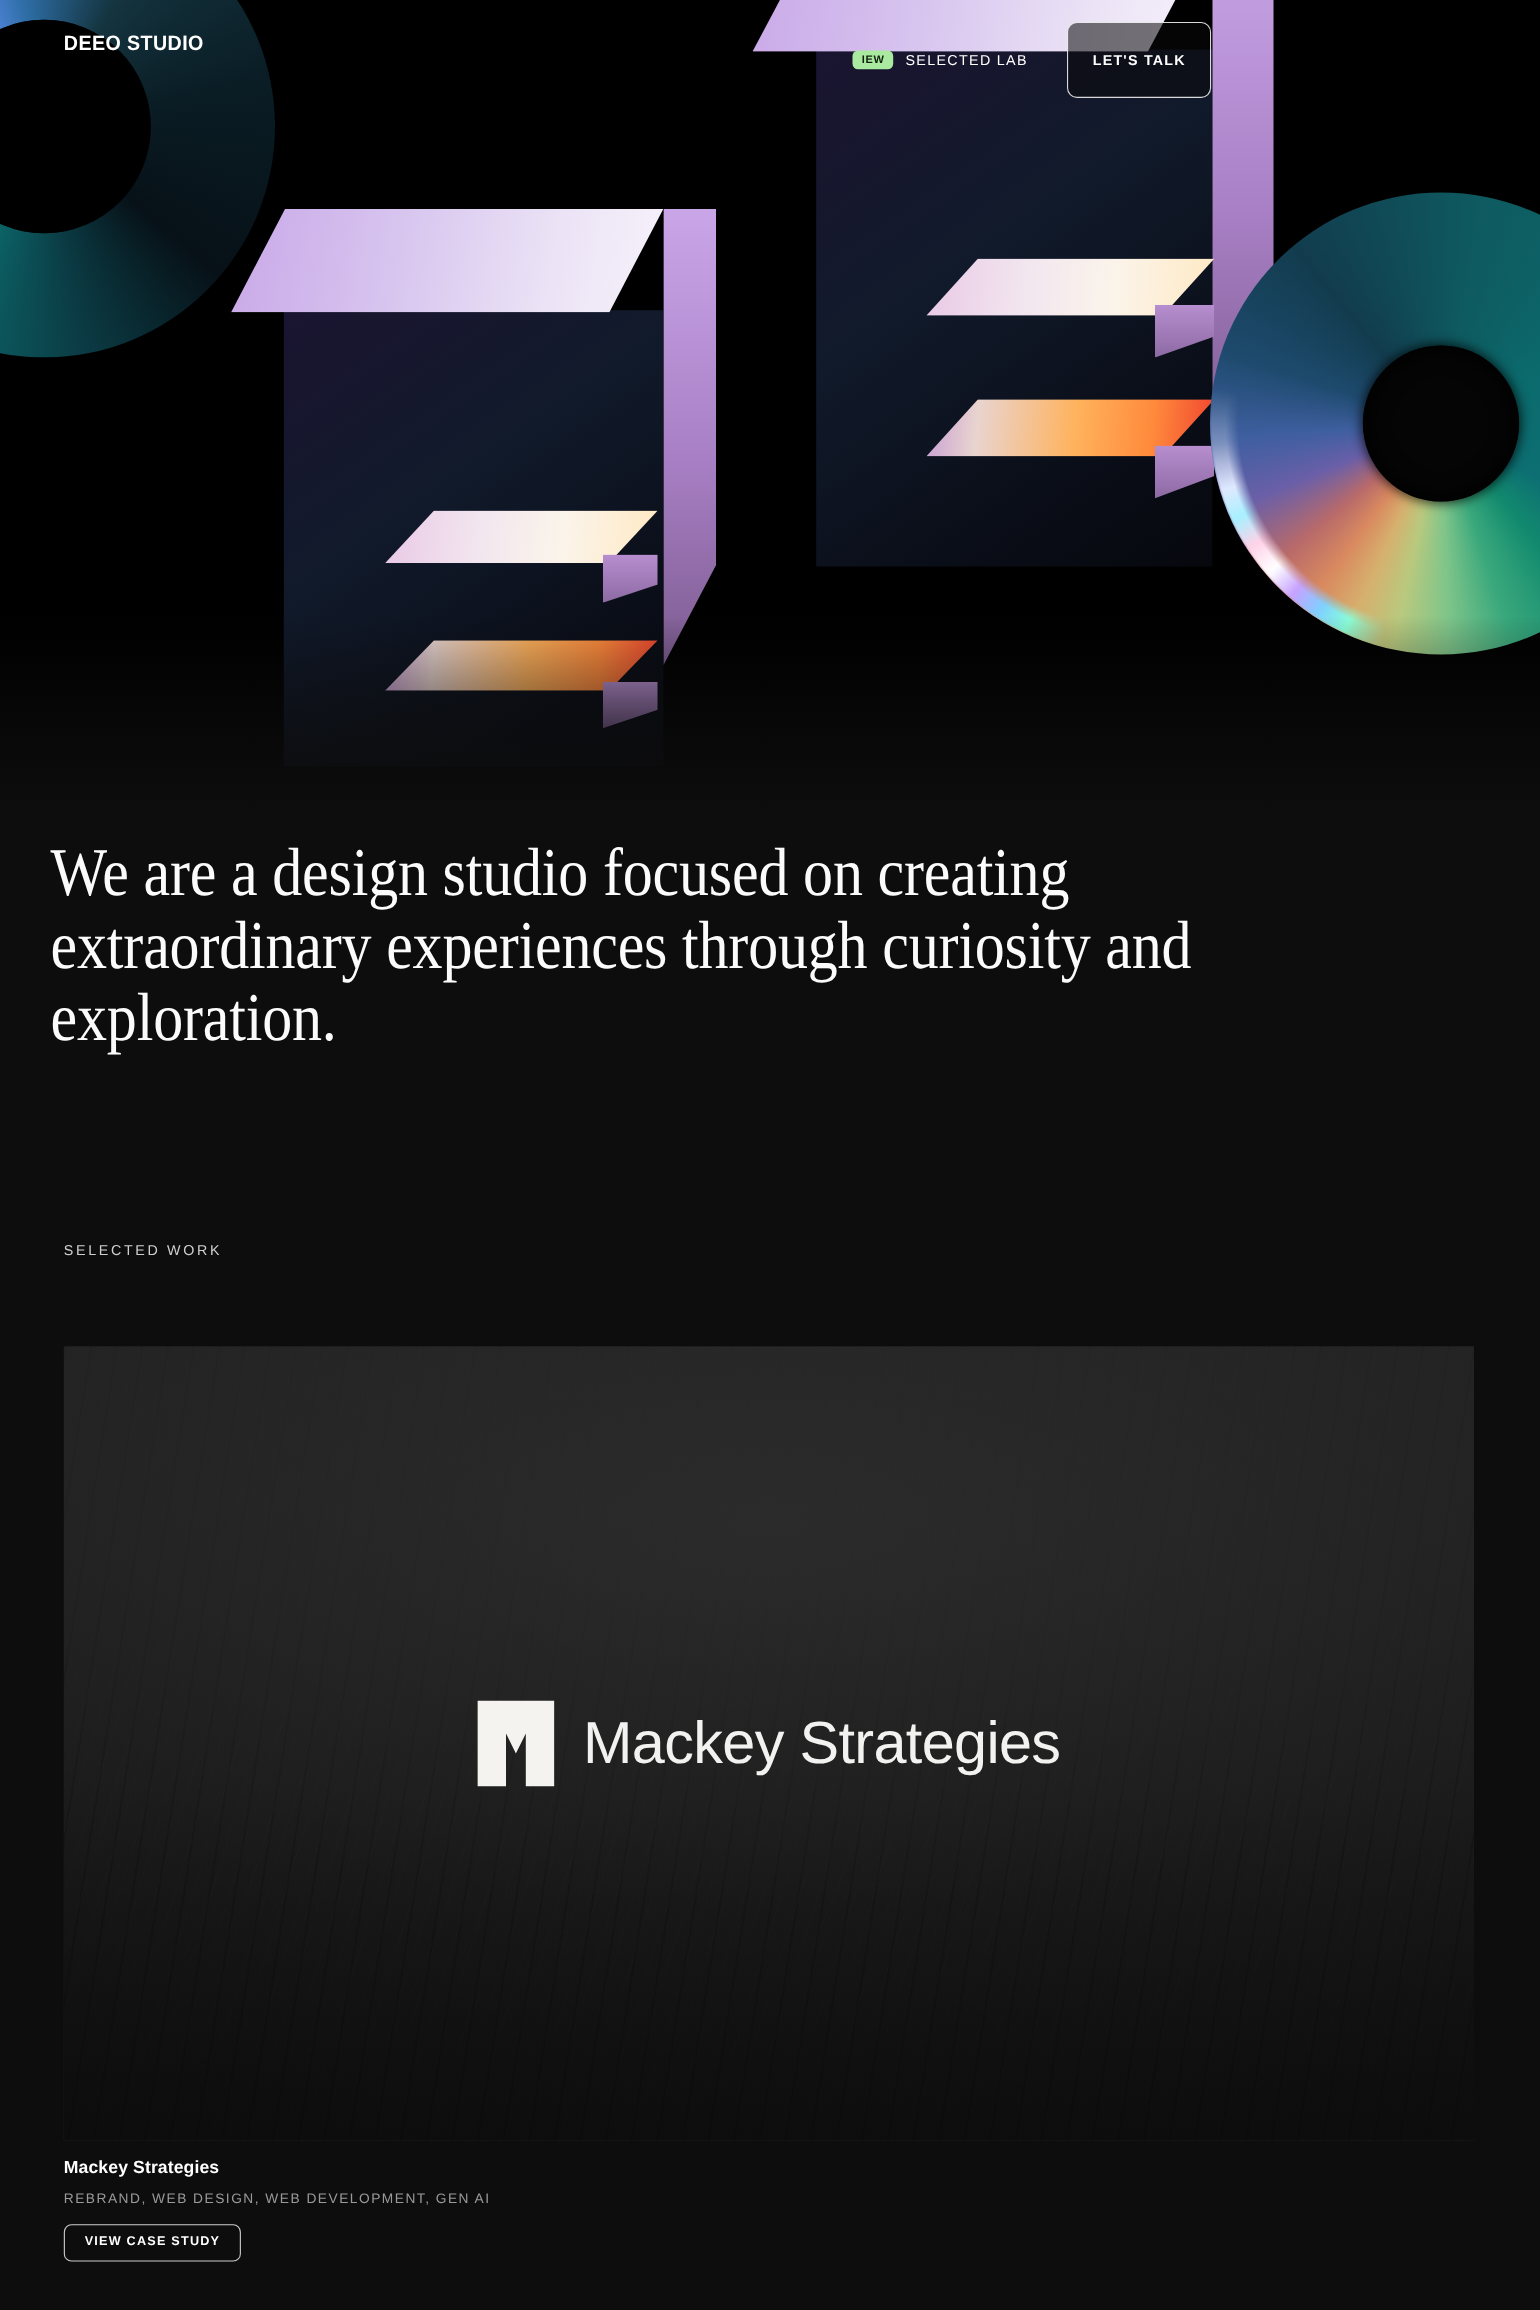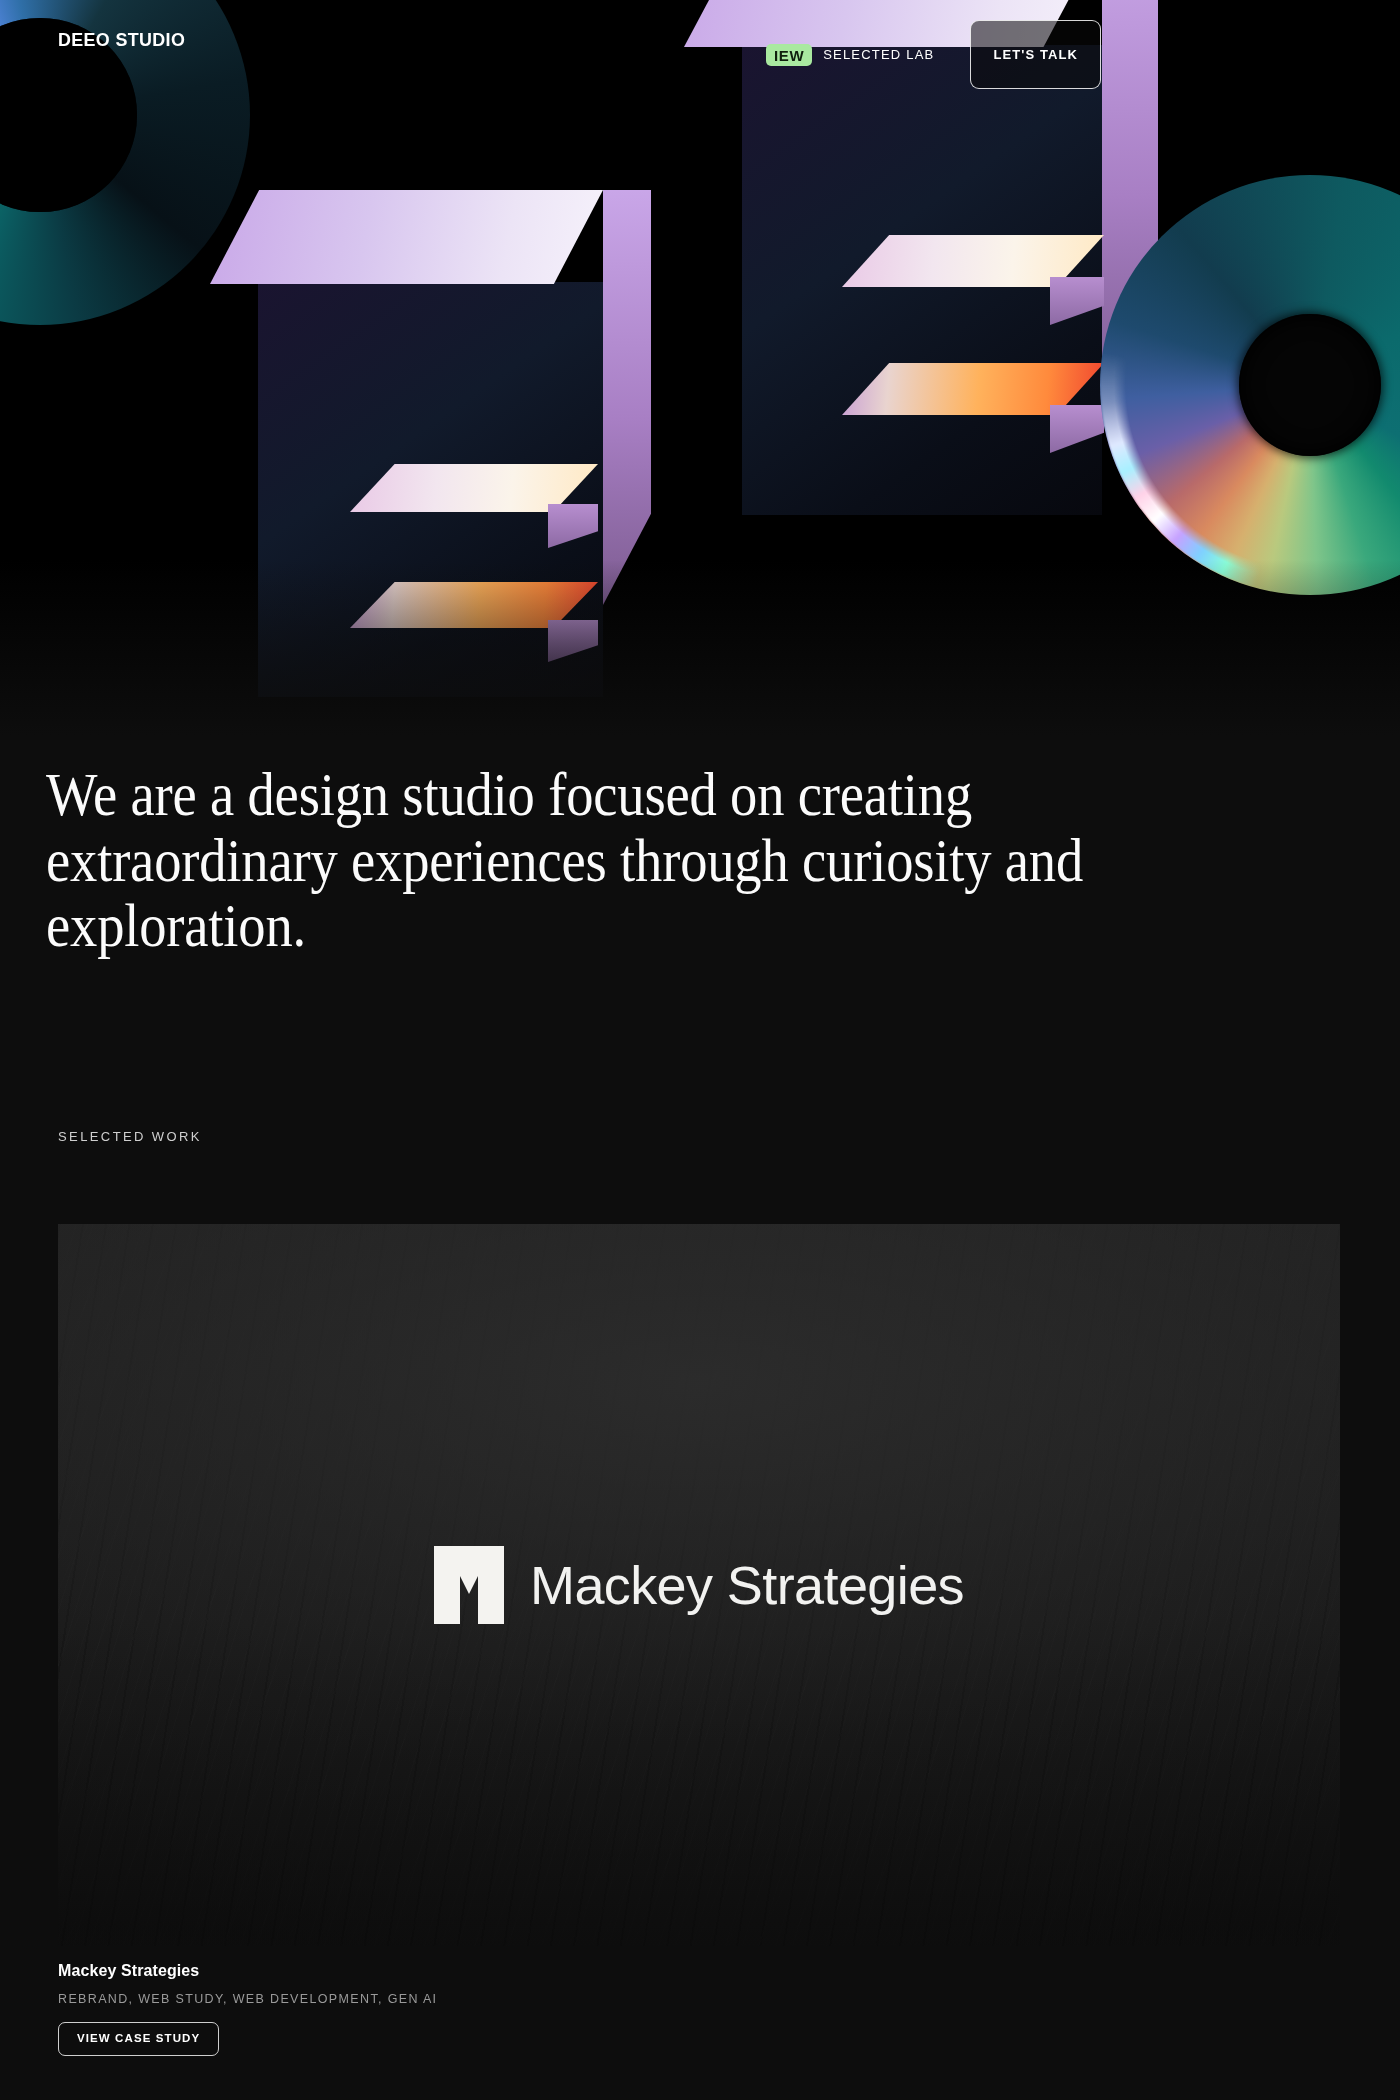--- a/index.html
+++ b/index.html
@@ -121,21 +121,21 @@
     letter-spacing:0.4px; transform:scaleX(0.94); transform-origin:left center;
     white-space:nowrap;
   }
   .nav-right {
     position:absolute; right:58px; top:20px;
     display:flex; align-items:center; gap:36px;
   }
   .lab-group { display:flex; align-items:center; gap:11px; }
   .badge {
     background:#a9e9a0; color:#10200d;
-    font-size:15px; font-weight:700; letter-spacing:0.6px;
+    font-size:10px; font-weight:700; letter-spacing:0.6px;
     padding:4px 8px 3px; border-radius:5px; line-height:1;
   }
   .lab-label {
     font-size:13px; color:#fff; letter-spacing:1.2px; font-weight:400;
     white-space:nowrap;
   }
   .talk-btn {
     border:1px solid rgba(255,255,255,0.85);
     background:rgba(10,10,10,0.55);
     color:#fff; font-size:13px; font-weight:600; letter-spacing:1.1px;
@@ -277,16 +277,16 @@
     <div class="card-vig"></div>
     <div class="card-logo">
       <svg class="mark" viewBox="0 0 70 78">
         <path d="M0 0 H70 V78 H44 V30 L35 48 L26 30 V78 H0 Z" fill="#f4f3f0"></path>
       </svg>
       <span class="mark-word">Mackey Strategies</span>
     </div>
   </div>
 
   <div class="proj-title">Mackey Strategies</div>
-  <div class="proj-tags">REBRAND, WEB STUDY, WEB DEVELOPMENT, GEN AI</div>
+  <div class="proj-tags">REBRAND, WEB DESIGN, WEB DEVELOPMENT, GEN AI</div>
   <button class="case-btn">VIEW CASE STUDY</button>
 
 </div>
 
 </body></html>

